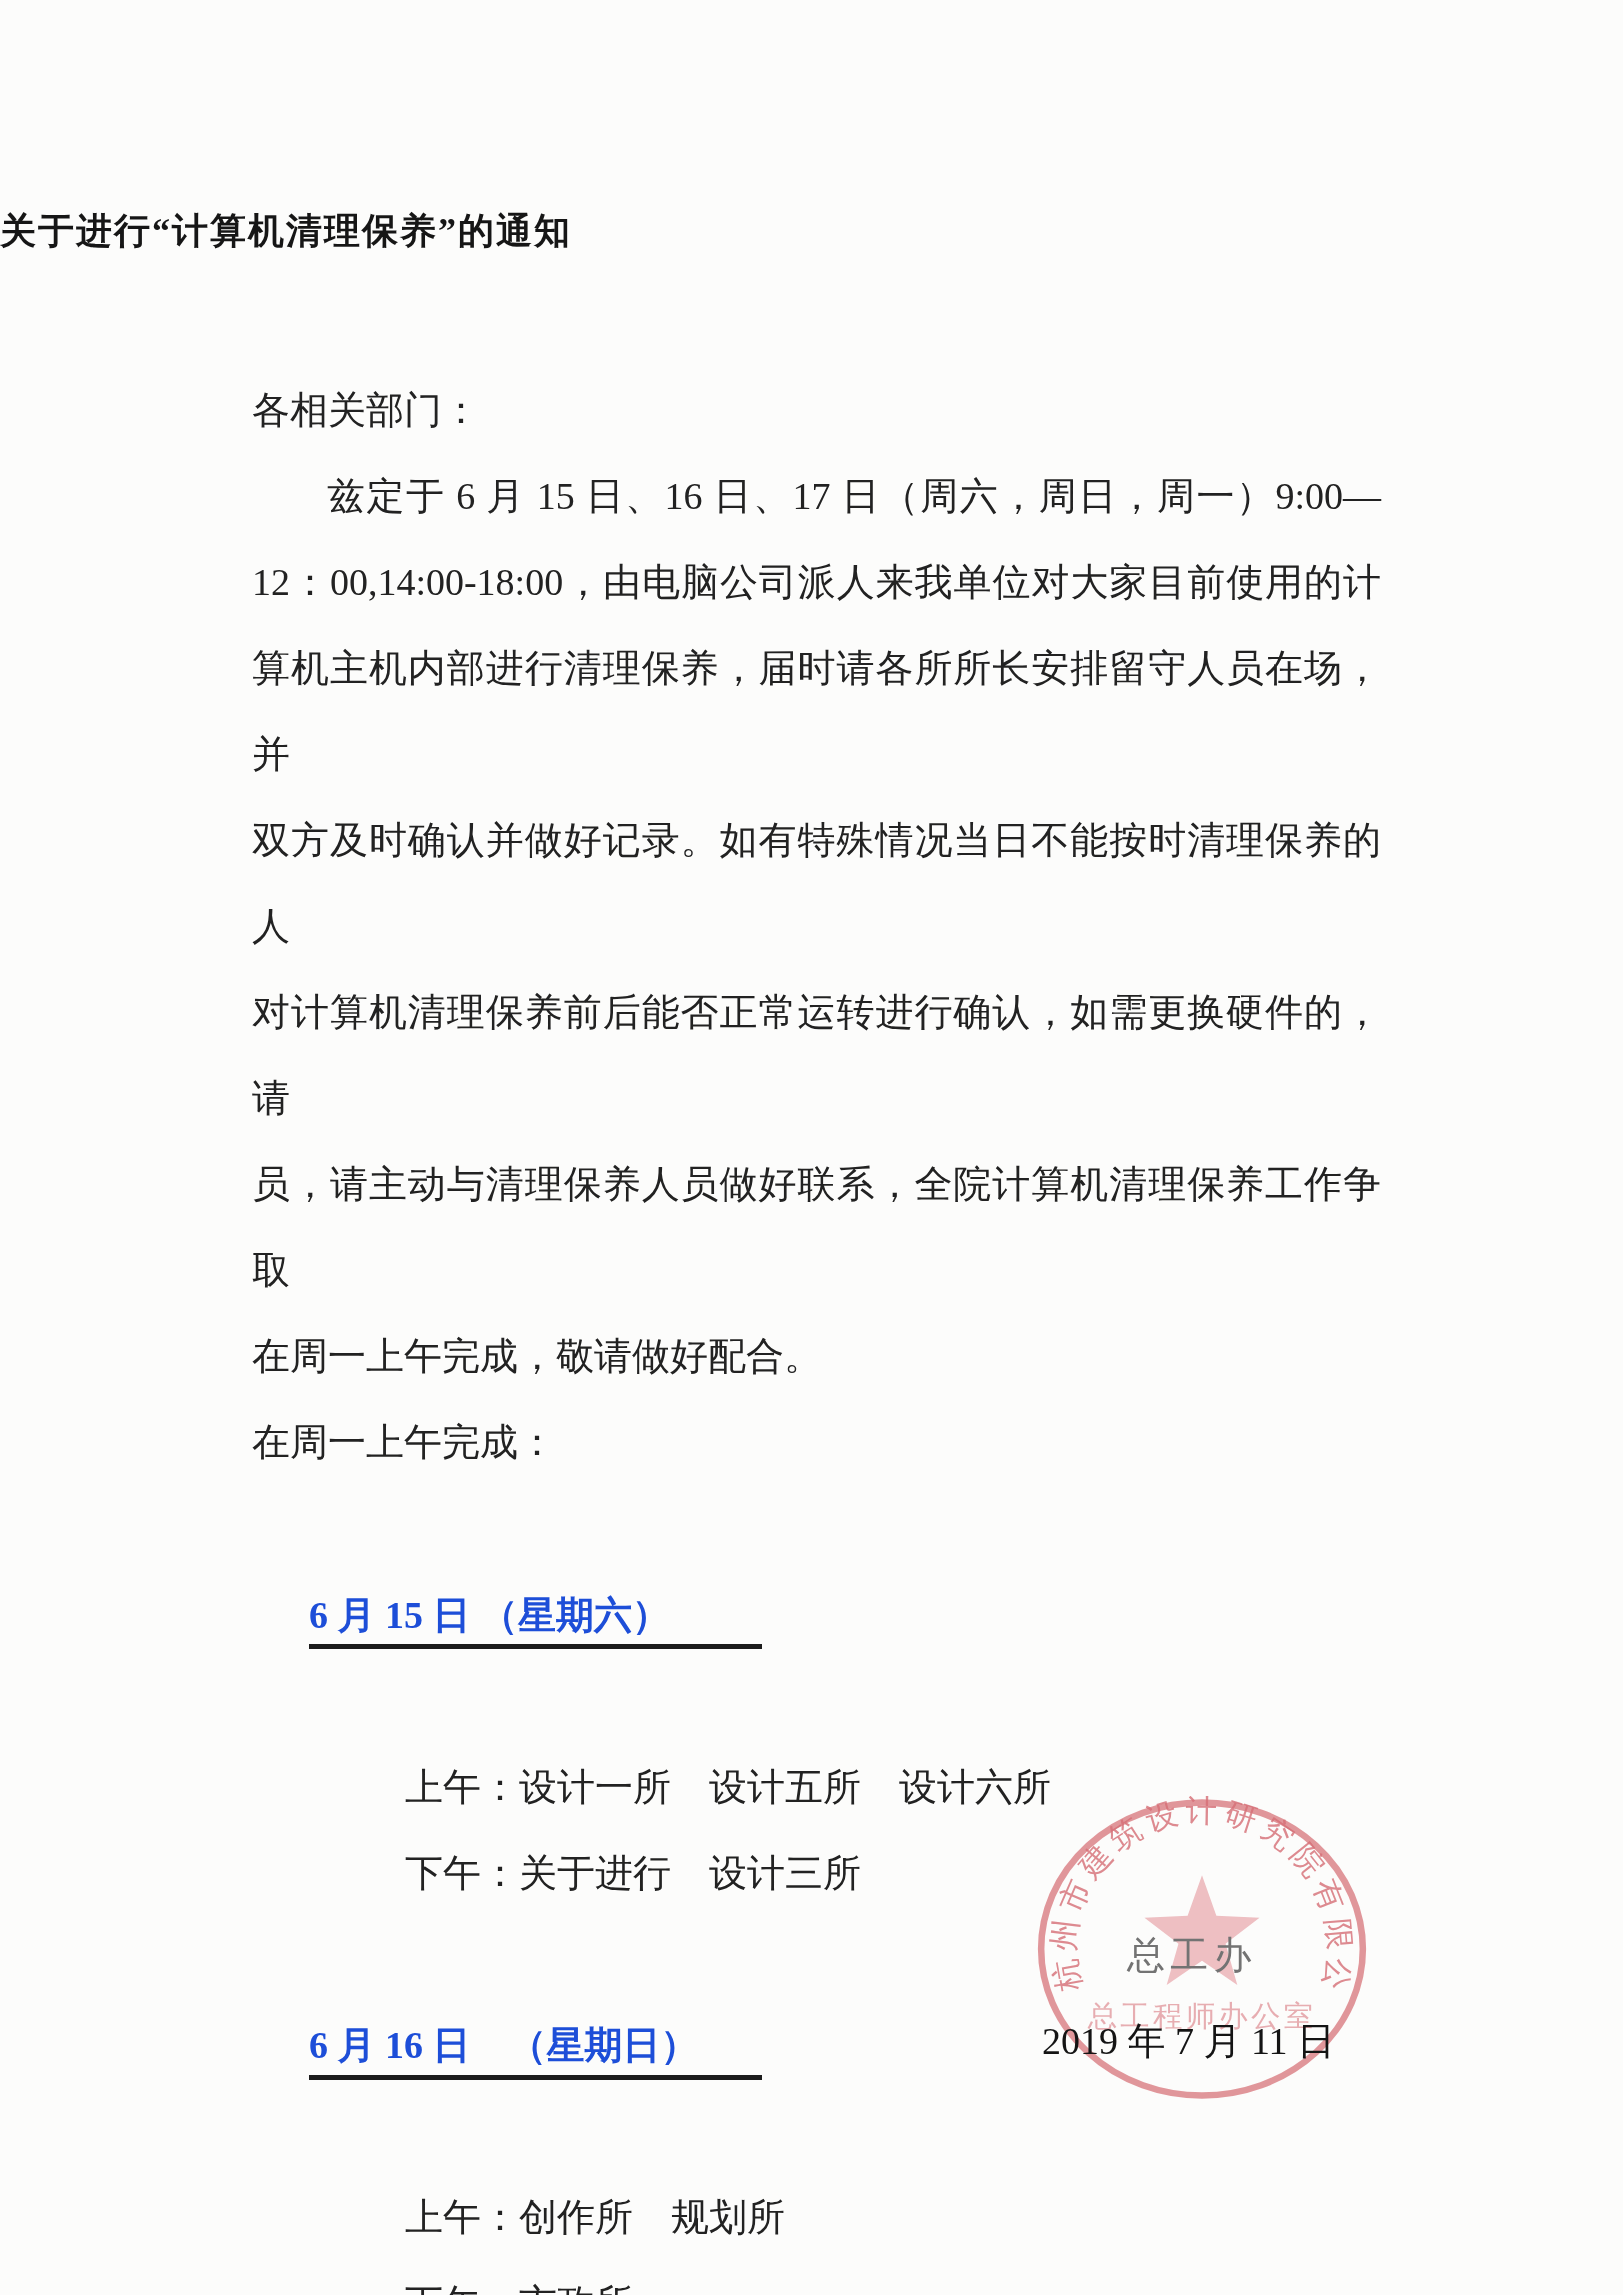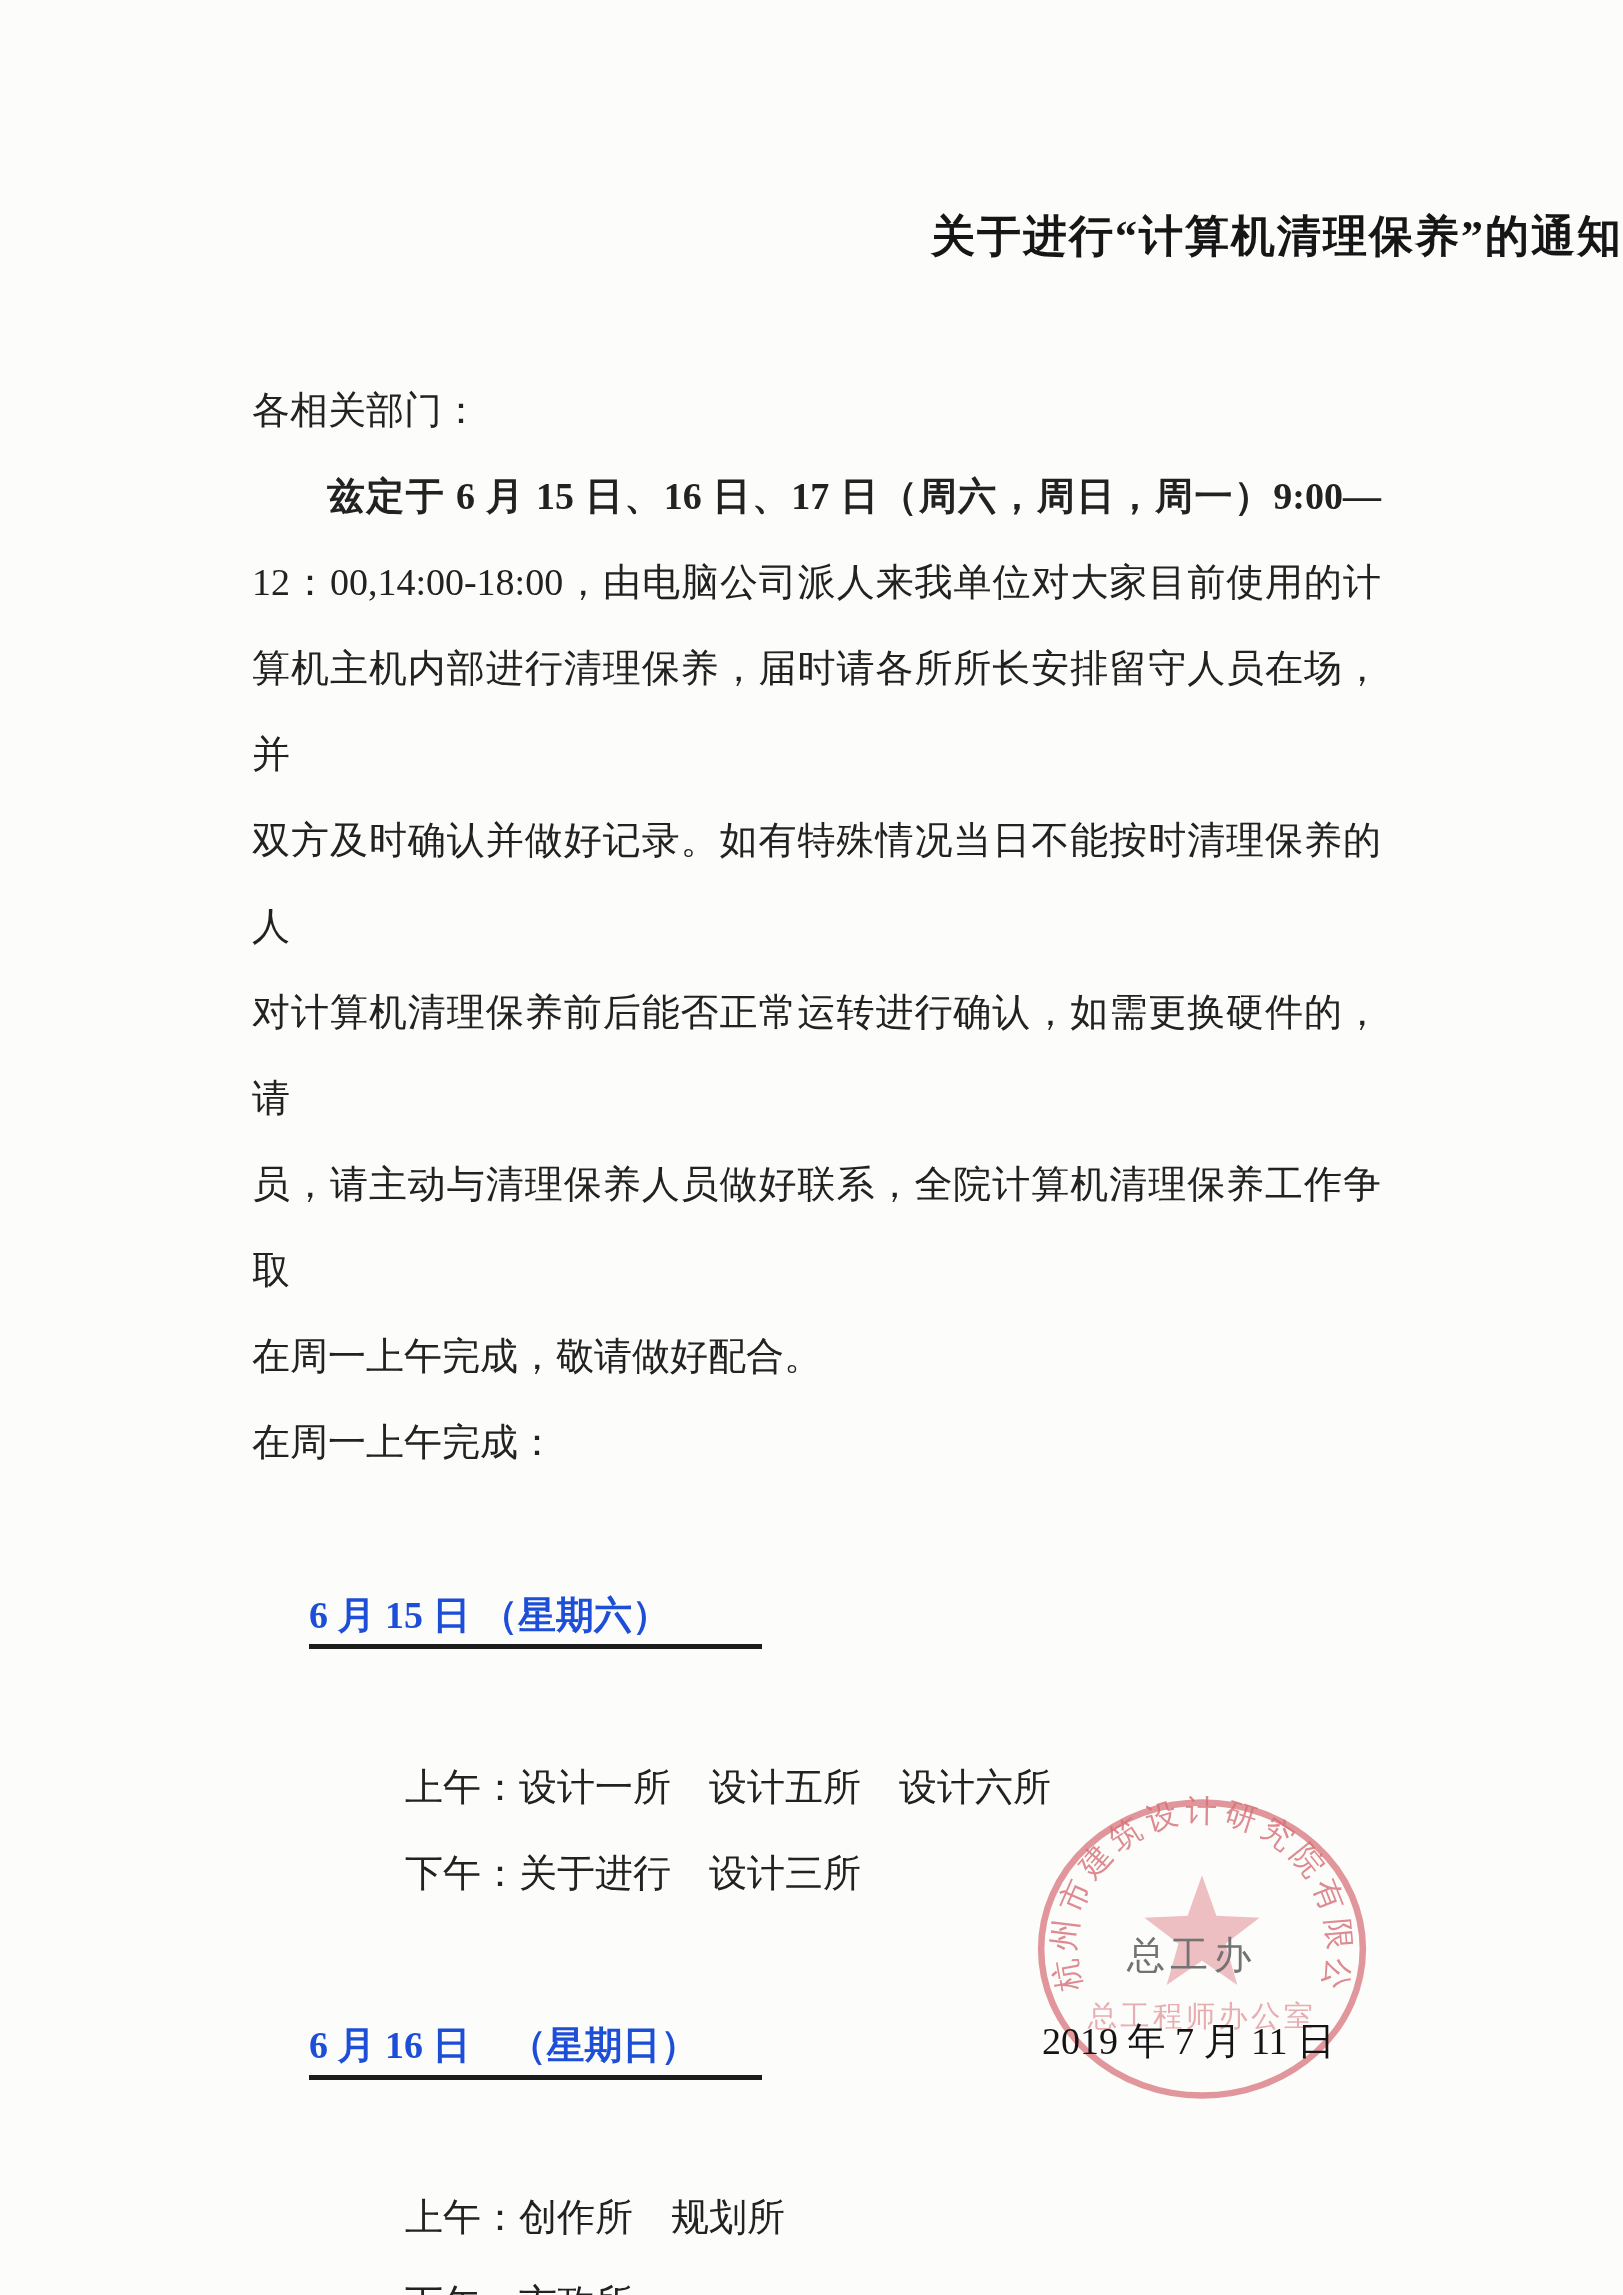--- a/index.html
+++ b/index.html
@@ -7,30 +7,30 @@
   body {
     background:#e9e9e9;
     font-family:"Liberation Serif","DejaVu Serif",serif;
   }
   .page {
     position:relative; width:1623px; height:2295px;
     background:#fcfcfb; color:#1d1d1d; overflow:hidden;
   }
   .title {
     position:absolute; top:207px; left:0; width:100%;
-    text-align:right; font-size:44px; font-weight:bold;
+    text-align:left; font-size:36px; font-weight:bold;
     letter-spacing:2px; color:#161616;
   }
   .flow {
     position:absolute; top:367px; left:252px; width:1129px;
     font-size:38px; line-height:86px; color:#222;
   }
   .line { white-space:pre-wrap; }
   .just { text-align:justify; text-align-last:justify; }
-  .just-first { text-indent:75px;font-weight:bold; }
+  .just-first { text-indent:75px; }
   .plain { text-align:left; text-align-last:left; }
   .heading-line { margin-top:0.7px; }
   .date-heading {
     display:inline-block; min-width:453px;
     font-weight:bold; color:#1d4ed8;
     border-bottom:5.9px solid #1c1c1c; padding-bottom:5.2px;
     line-height:1.25; white-space:pre-wrap;
   }
   .session-line { padding-left:153px; text-align:left; text-align-last:left; }
   .sig-office {

